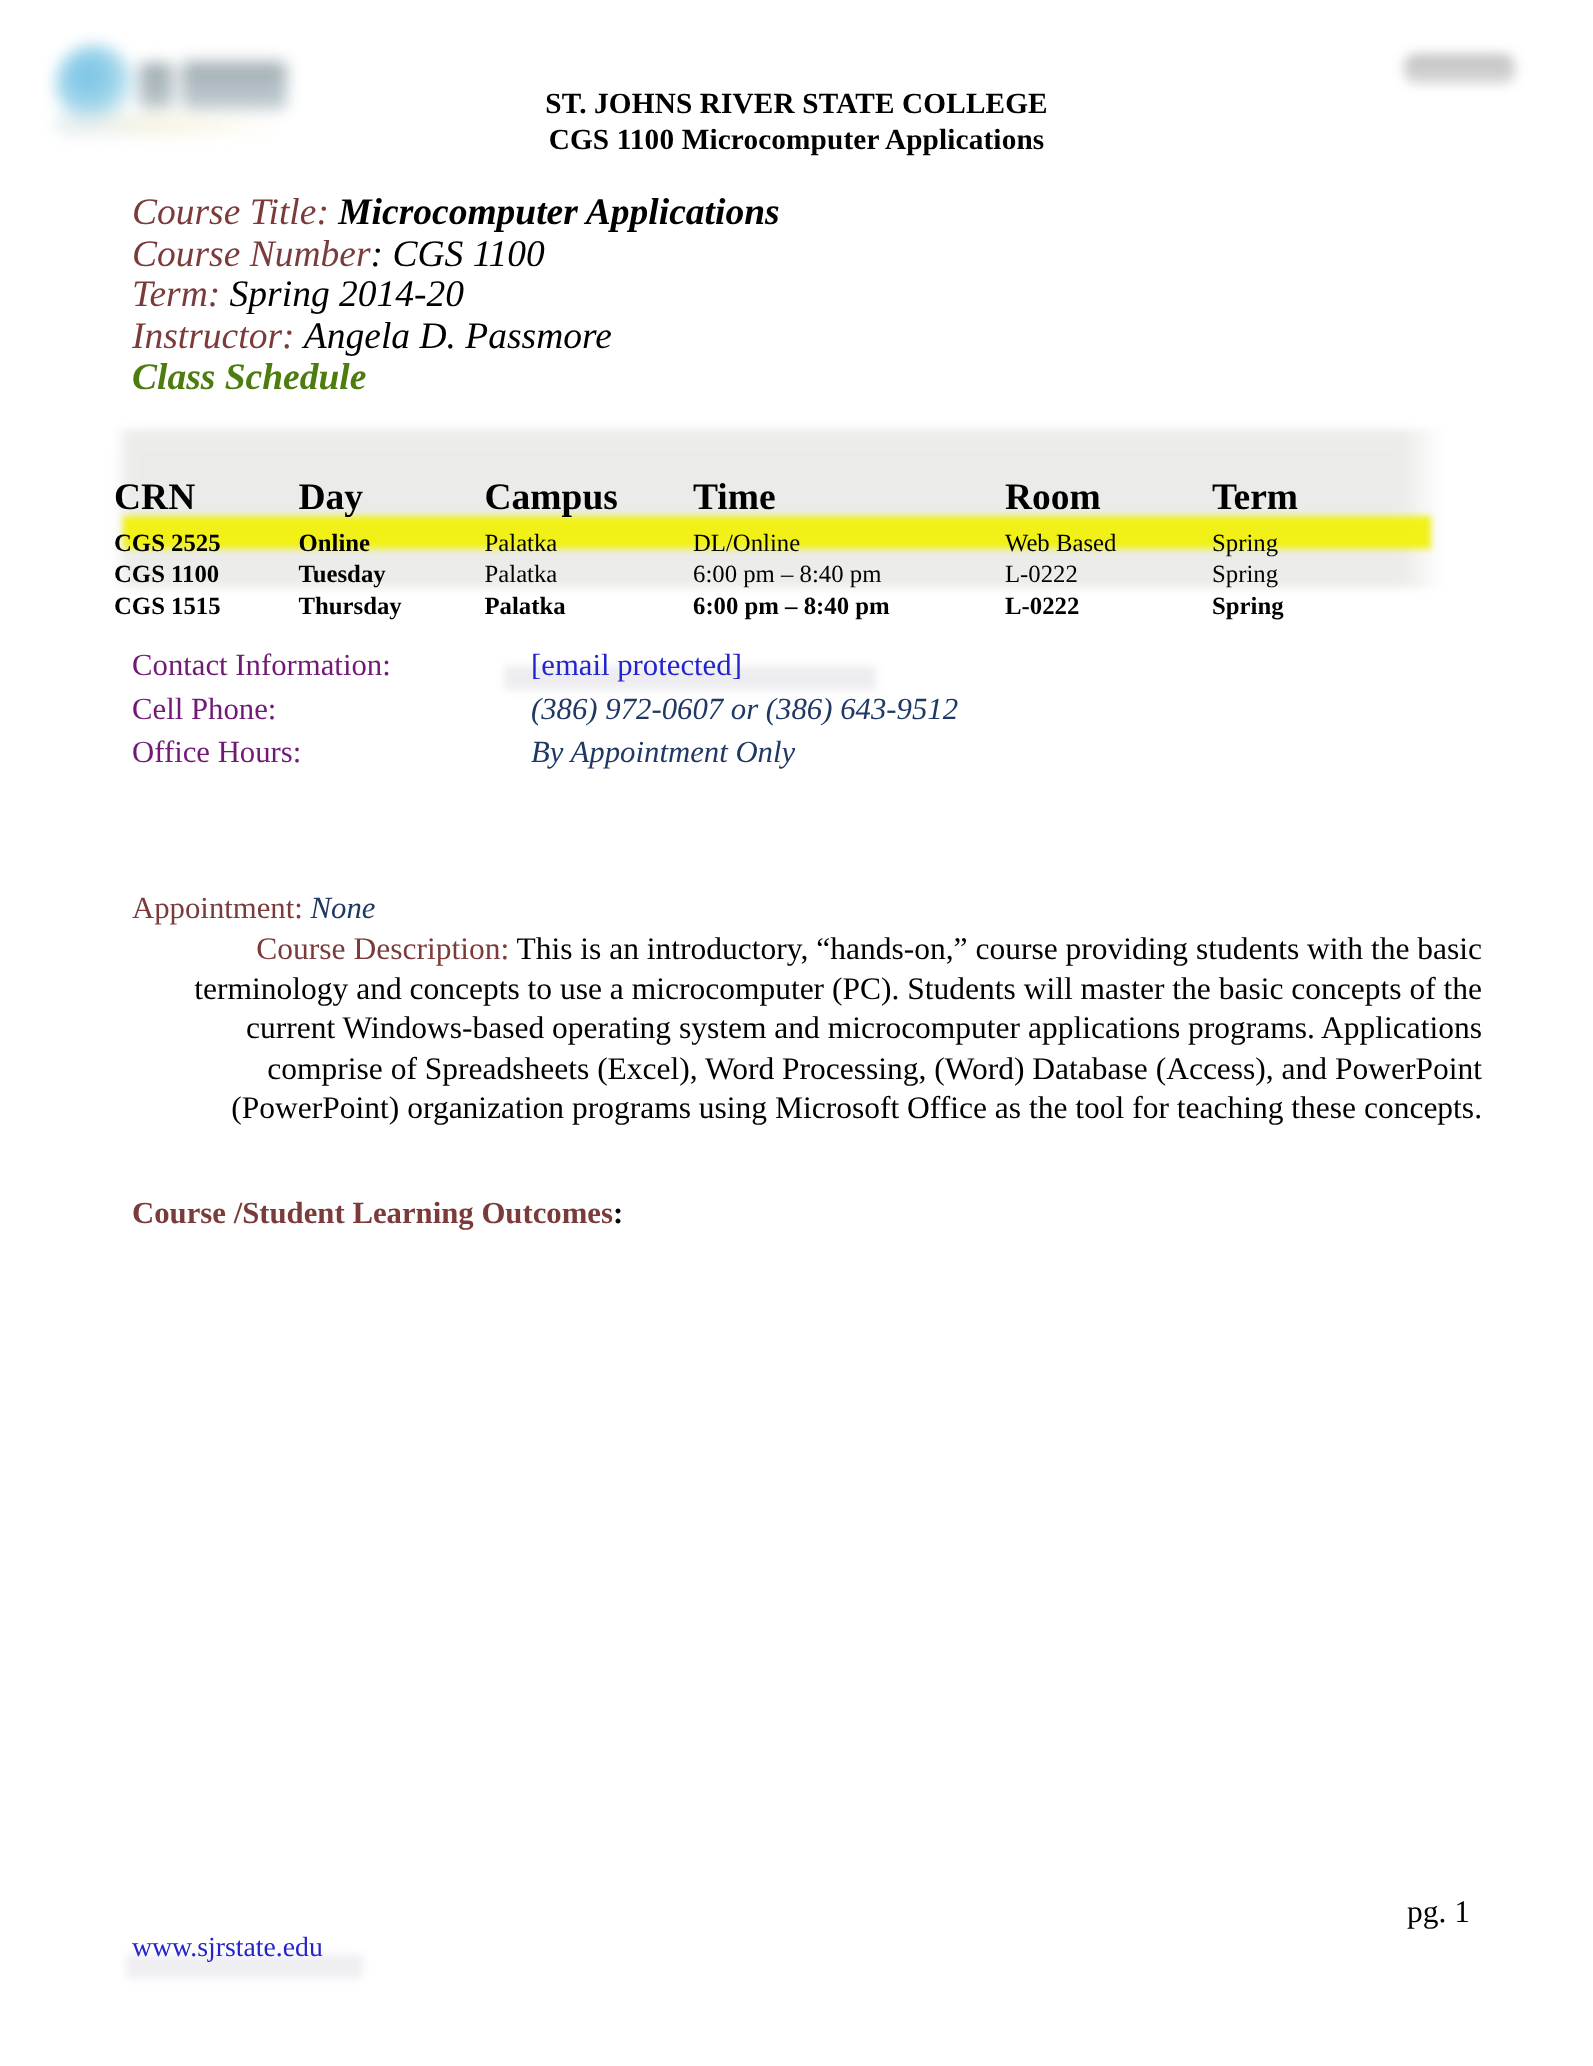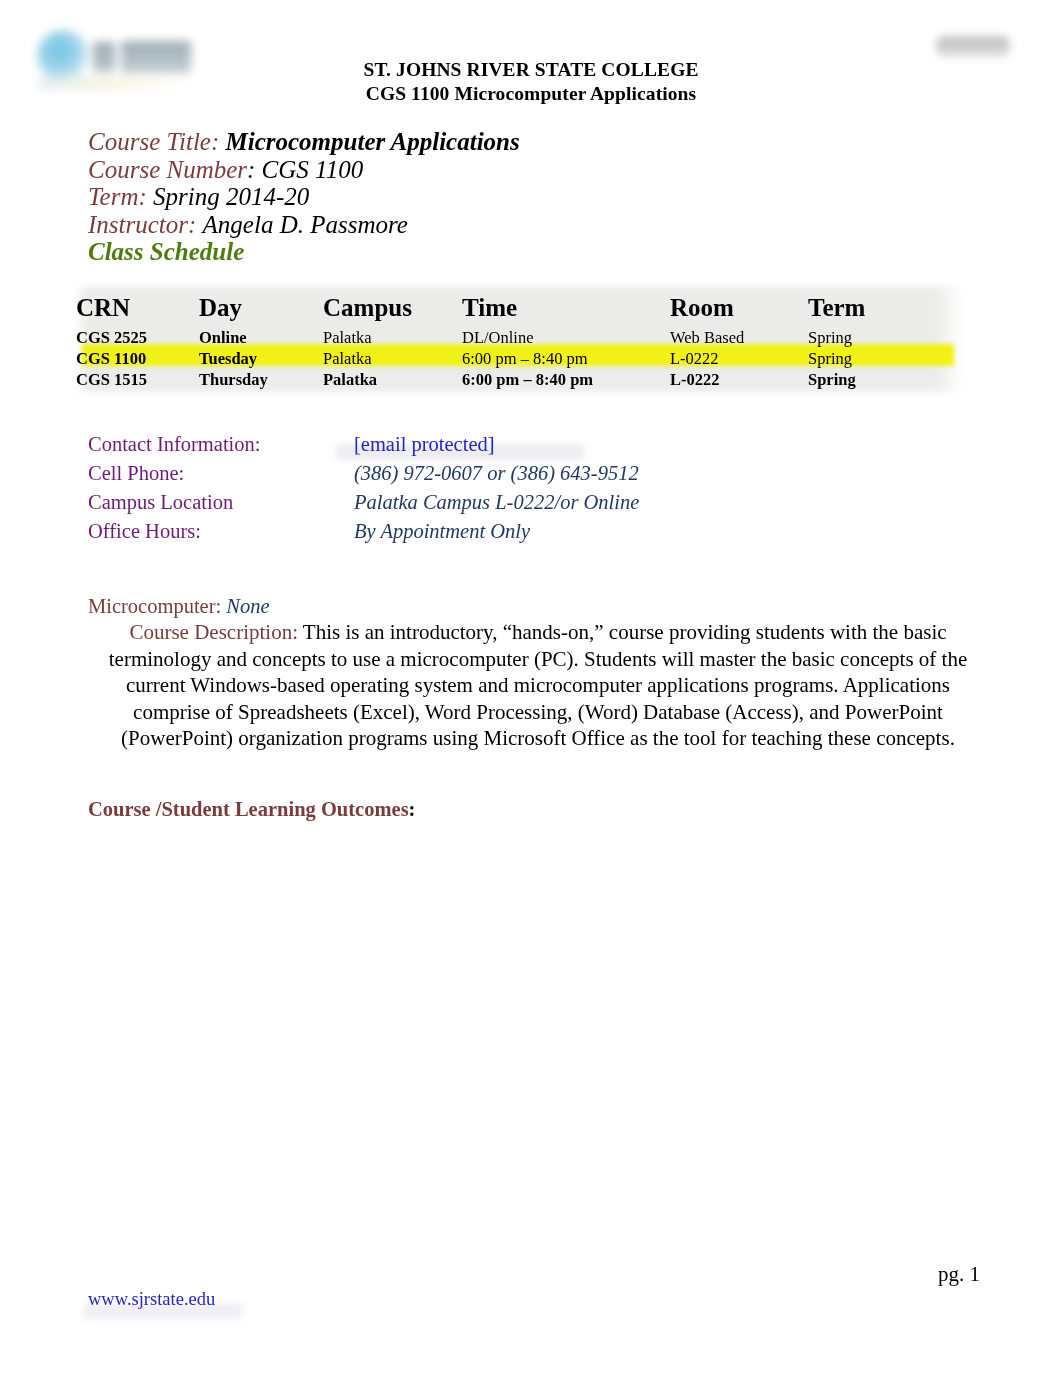--- a/index.html
+++ b/index.html
@@ -125,20 +125,21 @@
     width: 872px; height: 22px;
     background: #f2f20c;
     filter: blur(2.2px);
     opacity: .95;
   }
   table.sched {
     position: relative;
     width: 886px;
     border-collapse: collapse;
     table-layout: fixed;
+    margin-top: 24px;
   }
   table.sched th, table.sched td {
     text-align: left;
     padding: 0;
     vertical-align: baseline;
     white-space: nowrap;
   }
   table.sched th {
     font-size: 25px;
     font-weight: bold;
@@ -201,21 +202,21 @@
     left: 88px; top: 594px;
     width: 900px;
   }
   .prereq {
     font-size: 20.5px;
     line-height: 25px;
   }
   .desc {
     font-size: 21px;
     line-height: 26.5px;
-    text-align: center;
+    text-align: right;
   }
   .outcomes {
     position: absolute;
     left: 88px; top: 798px;
     font-size: 20.5px;
     font-weight: bold;
     color: #7C3B3B;
   }
   .outcomes .colon { color: #000; }
 
@@ -333,34 +334,30 @@
     <span class="email-shade"></span>
     <span class="c-val email-link">[email protected]</span>
   </div>
 
   <div class="c-row tall">
     <span class="c-lbl">Cell Phone:</span>
     <span class="c-val navy"> (386) 972-0607 or (386) 643-9512</span>
   </div>
 
 
-  <div class="c-row tall">
-    <span class="c-lbl">Campus Location</span>
-    <span class="c-val navy"><span>Palatka Campus</span><span> L-0222/or Online</span></span>
-  </div>
 
   <div class="c-row tall">
     <span class="c-lbl"><span>Office Hours</span><span>:</span></span>
     <span class="c-val navy">By Appointment Only</span>
   </div>
 </div>
 
 <div class="body-text">
 
-  <div class="prereq"><span class="lbl-maroon">Microcomputer</span><span class="lbl-maroon">:</span><span class="navy"> None</span></div>
+  <div class="prereq"><span class="lbl-maroon">Appointment</span><span class="lbl-maroon">:</span><span class="navy"> None</span></div>
 
   <div class="desc"><span class="lbl-maroon">Course Description:</span><span> This is an introductory, “hands-on,” course providing students with the basic terminology and concepts to use a microcomputer (PC). Students will master the basic concepts of the current Windows-based operating system and microcomputer applications programs. Applications comprise of Spreadsheets (Excel), Word Processing, (Word) Database (Access), and PowerPoint (PowerPoint) organization programs using Microsoft Office as the tool for teaching these concepts.</span></div>
 </div>
 
 <div class="outcomes"><span>Course /Student Learning Outcomes</span><span class="colon">:</span></div>
 
 <div class="pg">pg. 1</div>
 <div class="site-shade"></div>
 <div class="site">www.sjrstate.edu</div>
 

